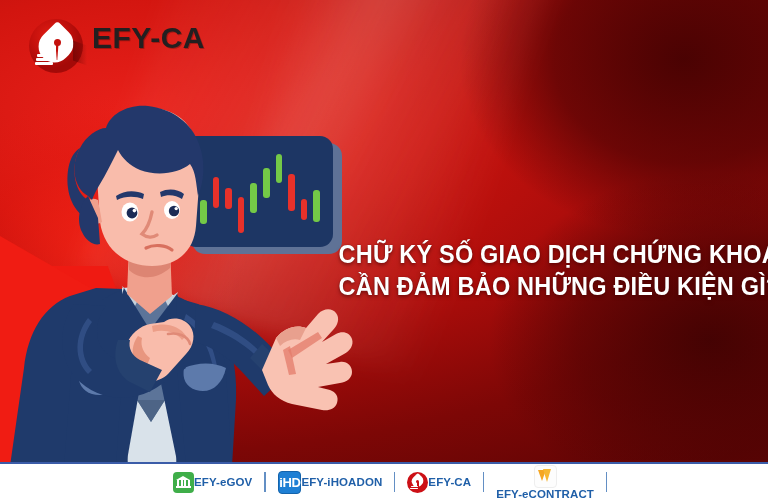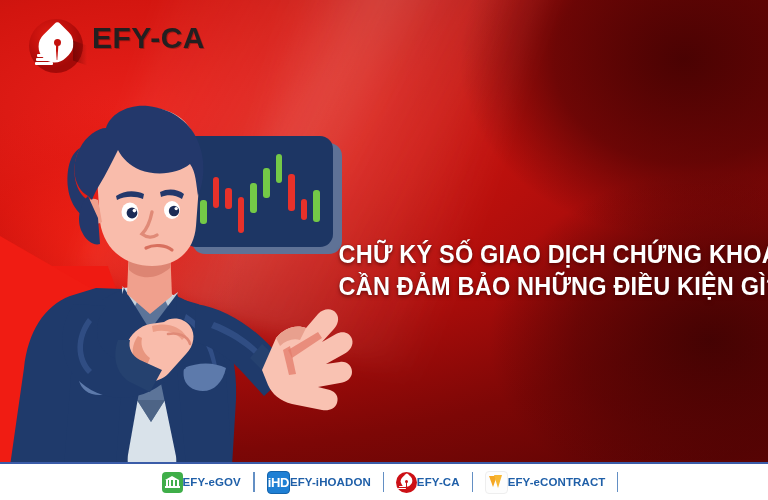--- a/index.html
+++ b/index.html
@@ -309,21 +309,21 @@
             <div class="dot"></div>
             <div class="stem"></div>
             <div class="pg">
               <i></i>
               <i></i>
             </div>
           </div>
           <span class="lbl">EFY-CA</span>
         </a>
         <div class="fdiv"></div>
-        <a class="fitem" href="#" style="text-decoration: none;">
+        <a class="fitem" href="#" style="text-decoration: none; flex-direction: column;">
           <div class="ico ico-ec">
             <div class="mk">
               <div class="a"></div>
               <div class="b"></div>
             </div>
           </div>
           <span class="lbl">EFY-eCONTRACT</span>
         </a>
         <div class="fdiv"></div>
       </div>

